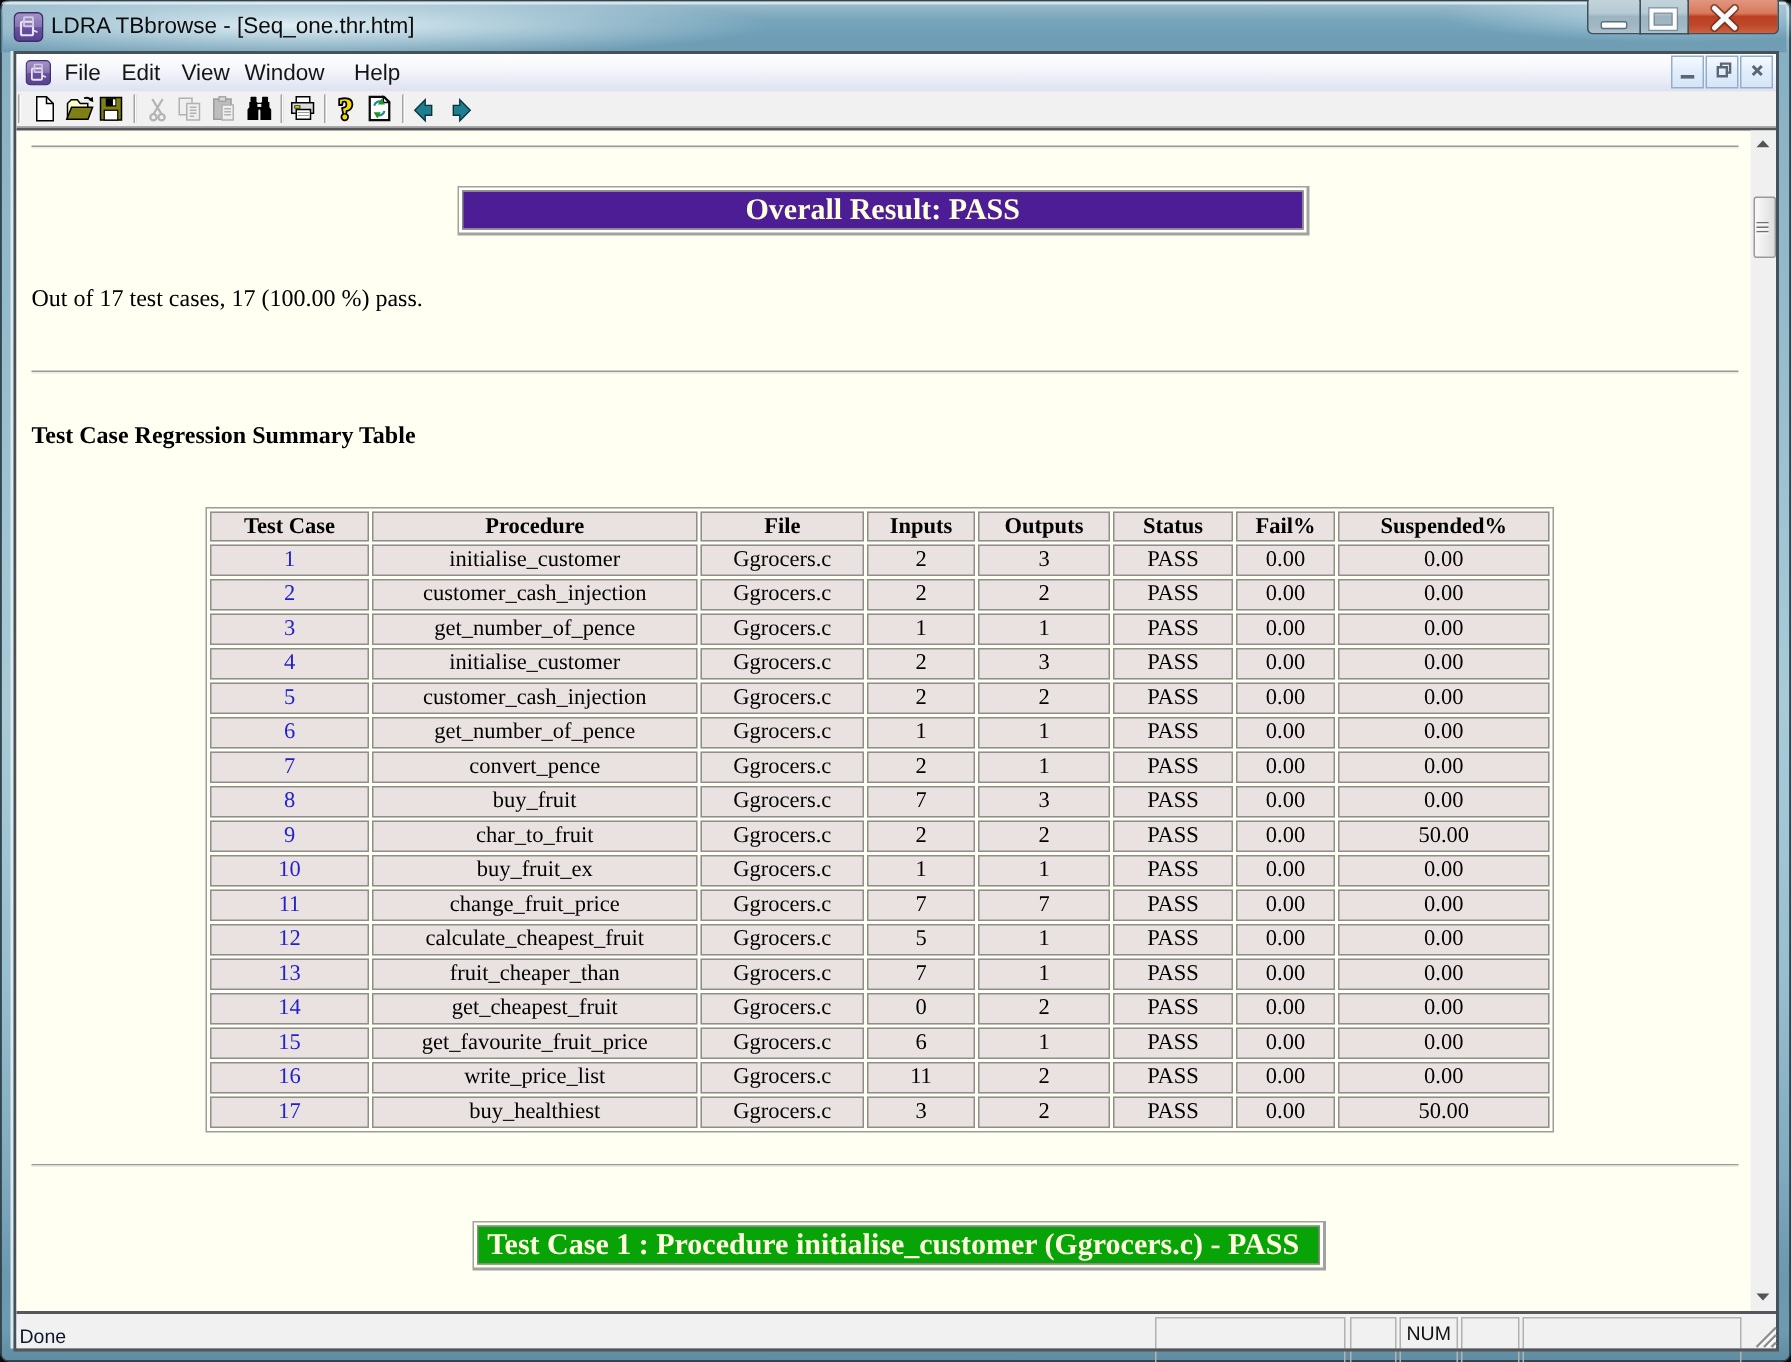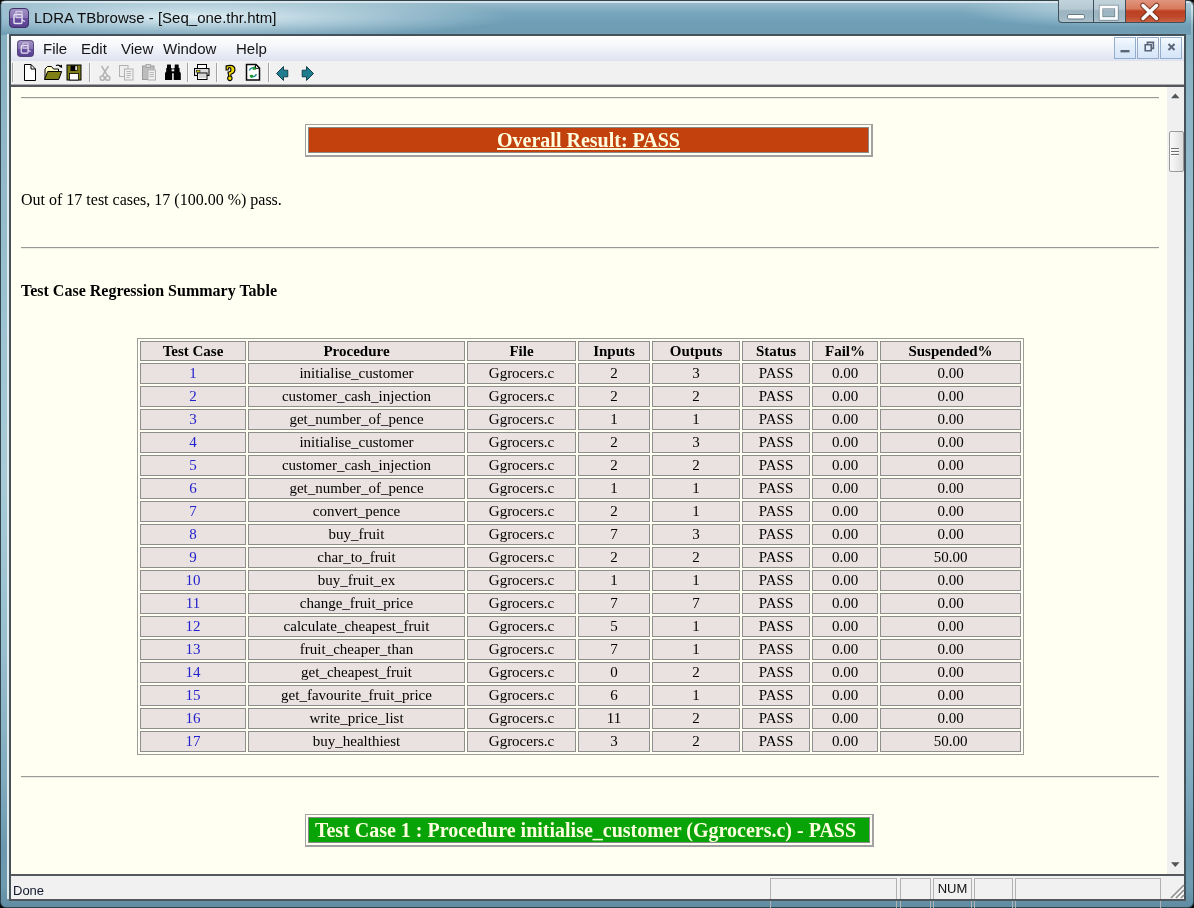--- a/index.html
+++ b/index.html
@@ -204,34 +204,34 @@
 
   <path d="M276.5 12.5 L283.5 5.5 v3.7 h4.3 v6.6 h-4.3 v3.7 z" fill="#1E7E90" stroke="#0A3540" stroke-width="0.9"></path>
 
   <path d="M313.5 12.5 L306.5 5.5 v3.7 h-4.3 v6.6 h4.3 v3.7 z" fill="#1E7E90" stroke="#0A3540" stroke-width="0.9"></path>
 </svg>
 
 <div class="abs" id="docwrap"></div>
 <div class="abs" id="doc">
   <hr class="d" style="top:10px">
   <div class="banner-o" style="left:294px;top:37px;width:568px;height:33px;">
-    <div class="banner-i" style="background:#c2410c;font-size:20px;line-height:25px;text-decoration:underline;">Overall Result: PASS</div>
+    <div class="banner-i" style="background:#4c1d95;font-size:20px;line-height:25px;">Overall Result: PASS</div>
   </div>
   <div class="abs" style="left:10px;top:104px;">Out of 17 test cases, 17 (100.00 %) pass.</div>
   <hr class="d" style="top:160px">
   <div class="abs" style="left:10px;top:195px;font-weight:bold;">Test Case Regression Summary Table</div>
   <table id="ttable" style="left:126px;top:251px;">
     <tbody>
 <tr class="hr0">
 <th style="width:106px">Test Case</th>
 <th style="width:217px">Procedure</th>
 <th style="width:109px">File</th>
 <th style="width:72px">Inputs</th>
 <th style="width:88px">Outputs</th>
-<th style="width:68px">Status</th>
+<th style="width:80px">Status</th>
 <th style="width:66px">Fail%</th>
 <th style="width:141px">Suspended%</th>
 </tr>
 <tr class="dr">
           <td><span class="ln">1</span></td>
           <td>initialise_customer</td>
           <td>Ggrocers.c</td>
           <td>2</td>
           <td>3</td>
           <td>PASS</td>
@@ -394,21 +394,21 @@
           <td>Ggrocers.c</td>
           <td>3</td>
           <td>2</td>
           <td>PASS</td>
           <td>0.00</td>
           <td>50.00</td>
         </tr>
     </tbody>
   </table>
   <hr class="d" style="top:689px">
-  <div class="banner-o" style="left:294px;top:727px;width:569px;height:33px;">
+  <div class="banner-o" style="left:304px;top:727px;width:569px;height:33px;">
     <div class="banner-i" style="background:#07A307;font-size:20px;line-height:25px;text-indent:-7px;">Test Case 1 : Procedure initialise_customer (Ggrocers.c) - PASS</div>
   </div>
 </div>
 
 <div class="abs" id="vscroll"></div>
 <svg class="abs" style="left:1167px;top:87px" width="17" height="787" viewBox="0 0 17 787">
   <path d="M8.3 6.5 L12.6 11.2 L4 11.2 Z" fill="#4F5559"></path>
   <path d="M8.3 780 L12.6 775.3 L4 775.3 Z" fill="#4F5559"></path>
 </svg>
 <div class="abs" id="vthumb"></div>

